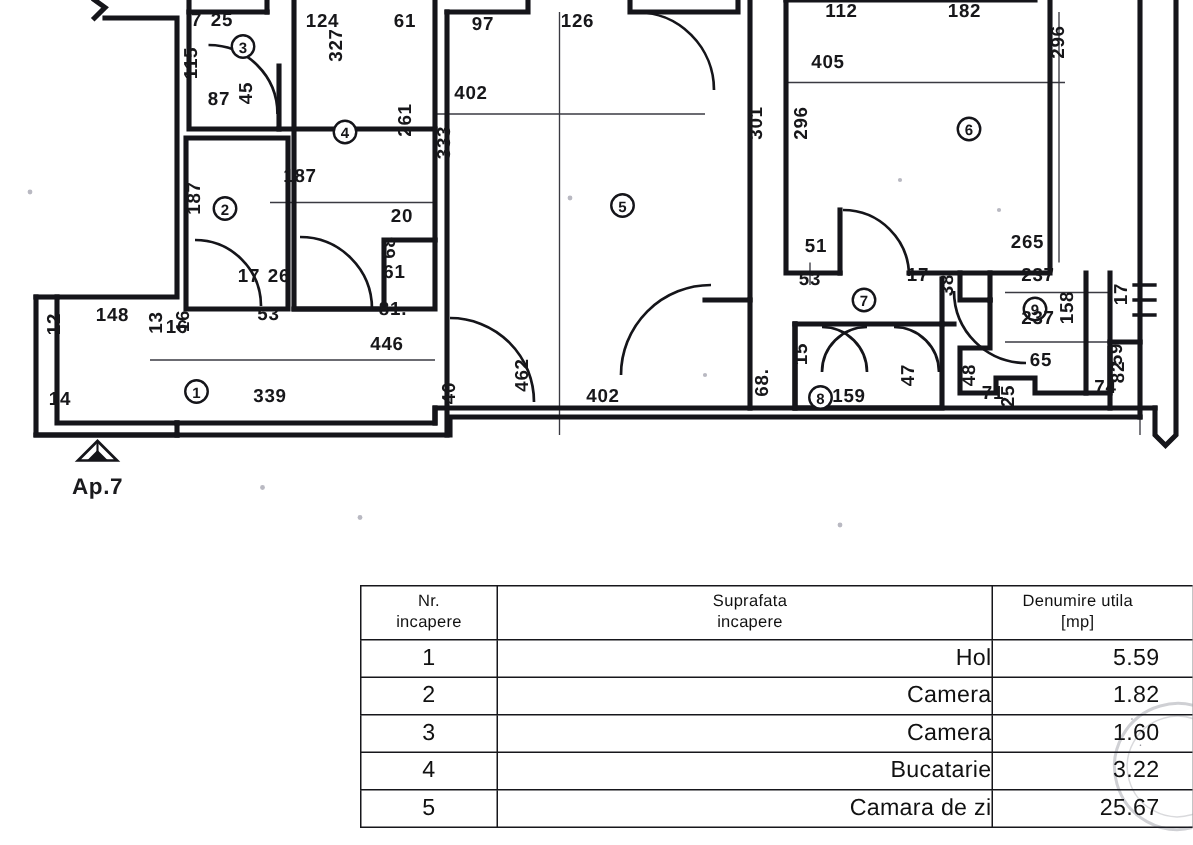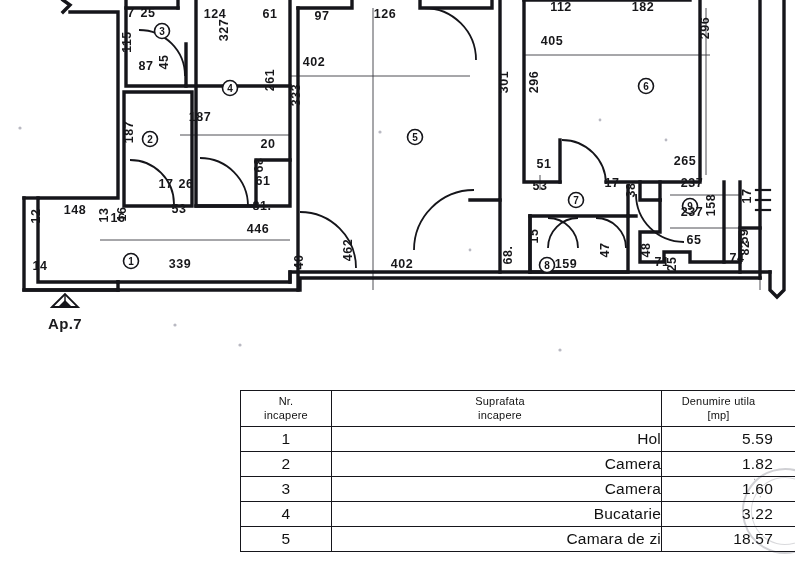--- a/index.html
+++ b/index.html
@@ -363,21 +363,21 @@
           <td class="c-area">1.60</td>
         </tr>
         <tr>
           <td class="c-nr">4</td>
           <td class="c-name">Bucatarie</td>
           <td class="c-area">3.22</td>
         </tr>
         <tr>
           <td class="c-nr">5</td>
           <td class="c-name">Camara de zi</td>
-          <td class="c-area">18.57</td>
+          <td class="c-area">25.67</td>
         </tr>
       </tbody>
   </table>
 
   <div id="stamp"></div>
   <div class="stamp-txt">·  ·  ·</div>
 
 </div>
 
 </body></html>

